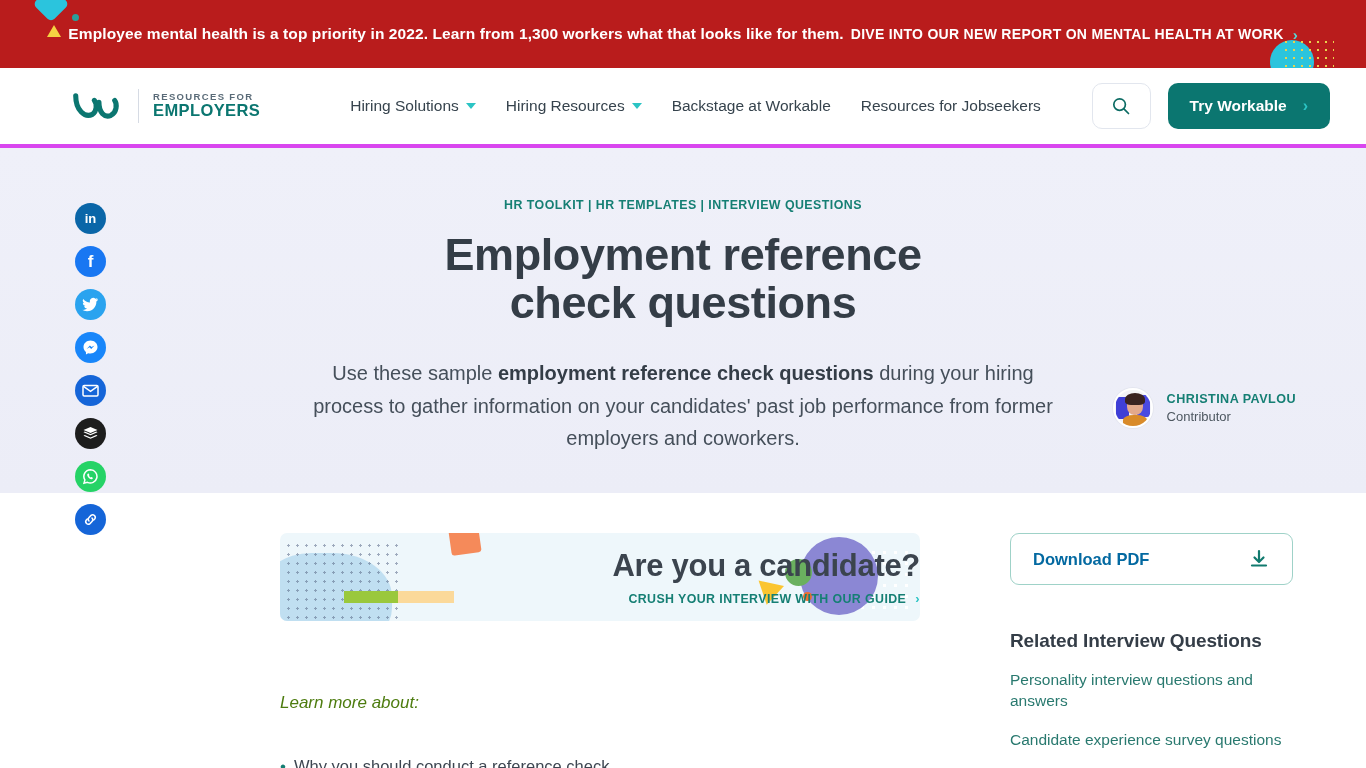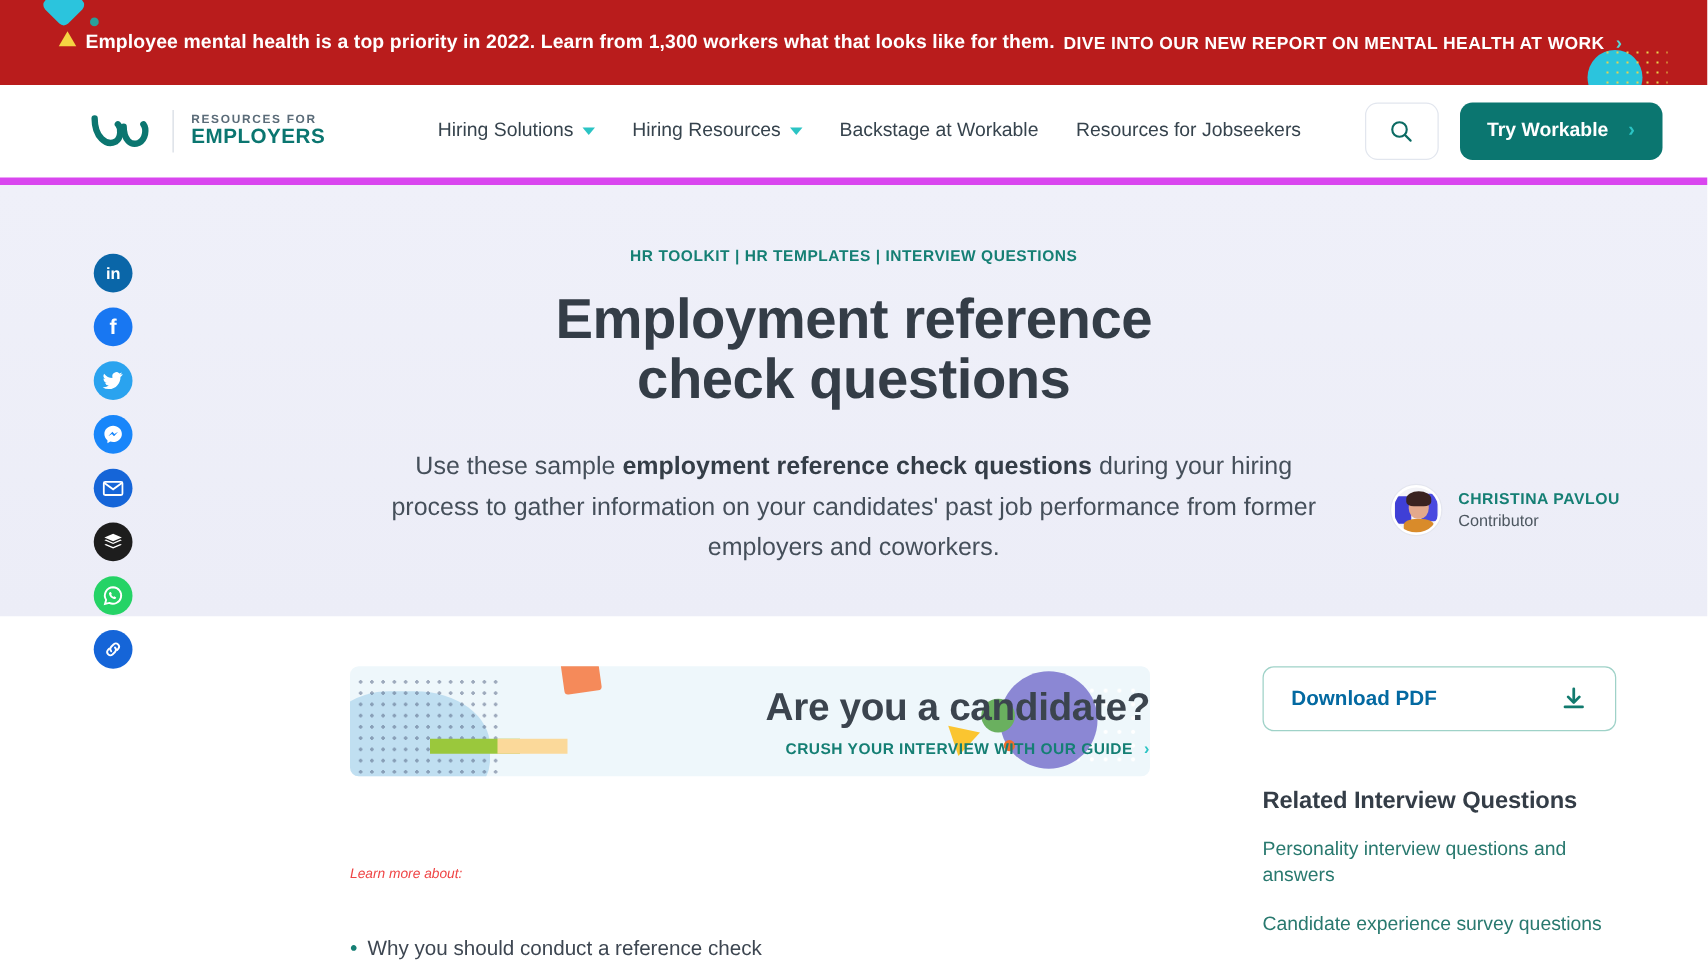--- a/index.html
+++ b/index.html
@@ -42,21 +42,21 @@
     background-size: 8px 8px; z-index: 2;
   }
   .dec-semi {
     position: absolute; right: 52px; bottom: -16px; width: 44px; height: 44px;
     background: #2bc4dd; border-radius: 50%; z-index: 1;
   }
 
   
   .header {
     height: 80px; background: #ffffff; display: flex; align-items: center;
-    padding: 0 36px 0 72px; border-bottom: 6px solid #d946ef;
+    padding: 0 36px 0 72px; border-bottom: 4px solid #d946ef;
   }
   .brand { display: flex; align-items: center; gap: 14px; }
   .brand-mark { width: 52px; height: 32px; }
   .brand-divider { width: 1px; height: 34px; background: #d6dbe4; }
   .brand-txt { line-height: 1.06; }
   .brand-top {
     font-size: 9.5px; letter-spacing: 1.35px; color: #5a6b78; font-weight: 600;
   }
   .brand-bot {
     font-size: 16.5px; letter-spacing: .4px; color: #0b7670; font-weight: 800;
@@ -174,21 +174,21 @@
     color: #3b444e; letter-spacing: -.3px;
   }
   .cb-sub {
     position: relative; z-index: 3; margin-top: 7px; font-size: 12.4px;
     font-weight: 800; color: #157f74; letter-spacing: .4px;
     display: flex; align-items: center; gap: 9px;
   }
   .cb-sub .c { color: #2bc4c4; font-size: 13px; }
 
   .learn-more {
-    margin-top: 72px; font-size: 11px; font-style: italic; color: #ef4444;
+    margin-top: 72px; font-size: 17px; font-style: italic; color: #4d7c0f;
   }
   .bullet-line {
     margin-top: 44px; font-size: 16.5px; color: #3d4651;
     display: flex; gap: 8px; align-items: baseline;
   }
   .bullet-line .dot { color: #157f74; font-size: 17px; }
 
   .col-side { width: 285px; }
   .dl-btn {
     width: 283px; height: 52px; border: 1.5px solid #9fd2c8; border-radius: 9px;

